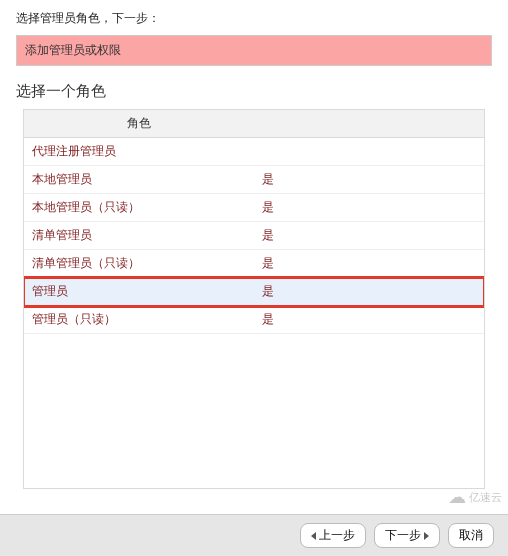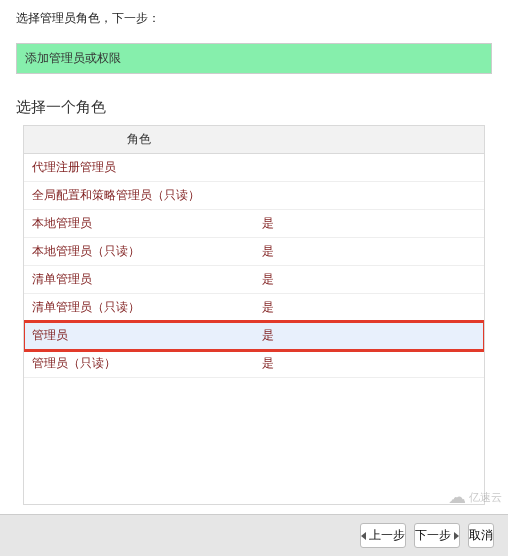--- a/index.html
+++ b/index.html
@@ -11,23 +11,23 @@
   width: 508px;
   height: 556px;
   position: relative;
 }
 .page-header {
   padding: 10px 16px 8px 16px;
   font-size: 12px;
   color: #222;
 }
 .step-bar {
-  margin: 8px 16px;
+  margin: 0 16px;
   padding: 6px 8px;
-  background: #86efac;
+  background: #fca5a5;
   border: 1px solid #ccc;
   font-size: 12px;
   color: #333;
 }
 .section-label {
   padding: 16px 0 8px 16px;
   font-weight: normal;
   font-size: 15px;
 }
 .table-wrap {
@@ -84,22 +84,22 @@
   border-top: 1px solid #ccc;
   display: flex;
   justify-content: flex-end;
   align-items: center;
   padding-right: 14px;
   gap: 8px;
 }
 .btn {
   background: #fff;
   border: 1px solid #bbb;
-  border-radius: 3px;
-  padding: 3px 0;
+  border-radius: 8px;
+  padding: 3px 10px;
   font-size: 12px;
   cursor: pointer;
   display: inline-flex;
   align-items: center;
   gap: 3px;
 }
 .chev {
   display: inline-block;
   width: 0; height: 0;
   border-top: 4px solid transparent;
@@ -136,24 +136,20 @@
 <div class="table-wrap">
   <div class="thead-row">
     <div class="th col-role">角色</div>
   </div>
   <div class="tbody" id="tbody">
       <div class="tr">
         <div class="td col-role">代理注册管理员</div>
         <div class="td col-apply"></div>
       </div>
       <div class="tr">
-        <div class="td col-role">全局配置和策略管理员（只读）</div>
-        <div class="td col-apply"></div>
-      </div>
-      <div class="tr">
         <div class="td col-role">本地管理员</div>
         <div class="td col-apply">是</div>
       </div>
       <div class="tr">
         <div class="td col-role">本地管理员（只读）</div>
         <div class="td col-apply">是</div>
       </div>
       <div class="tr">
         <div class="td col-role">清单管理员</div>
         <div class="td col-apply">是</div>

